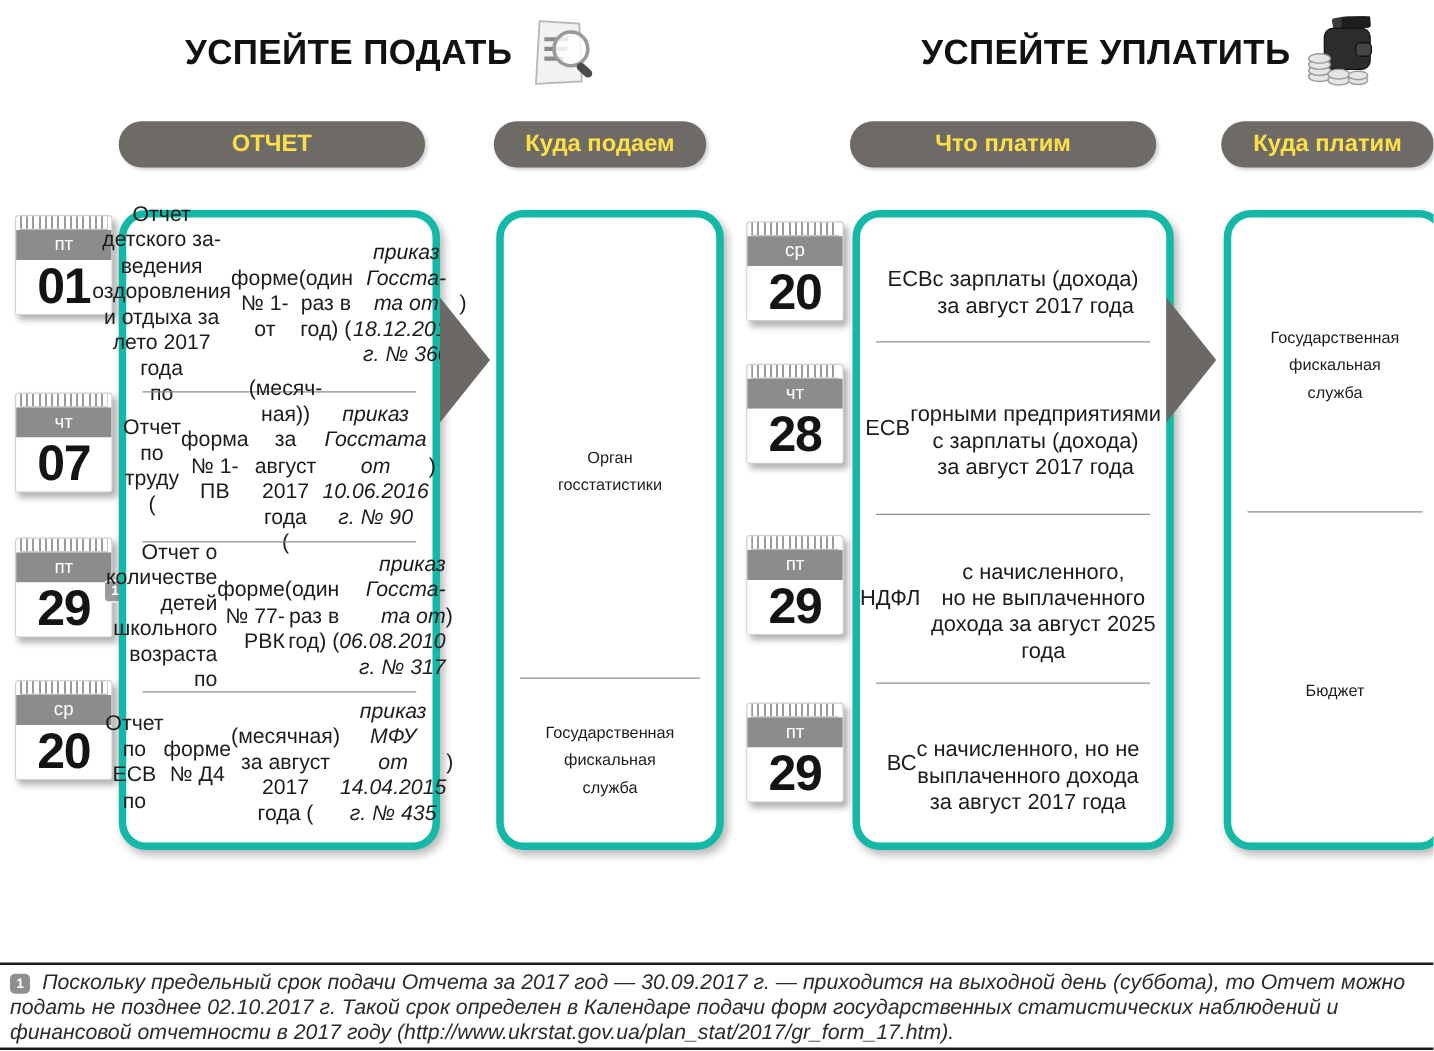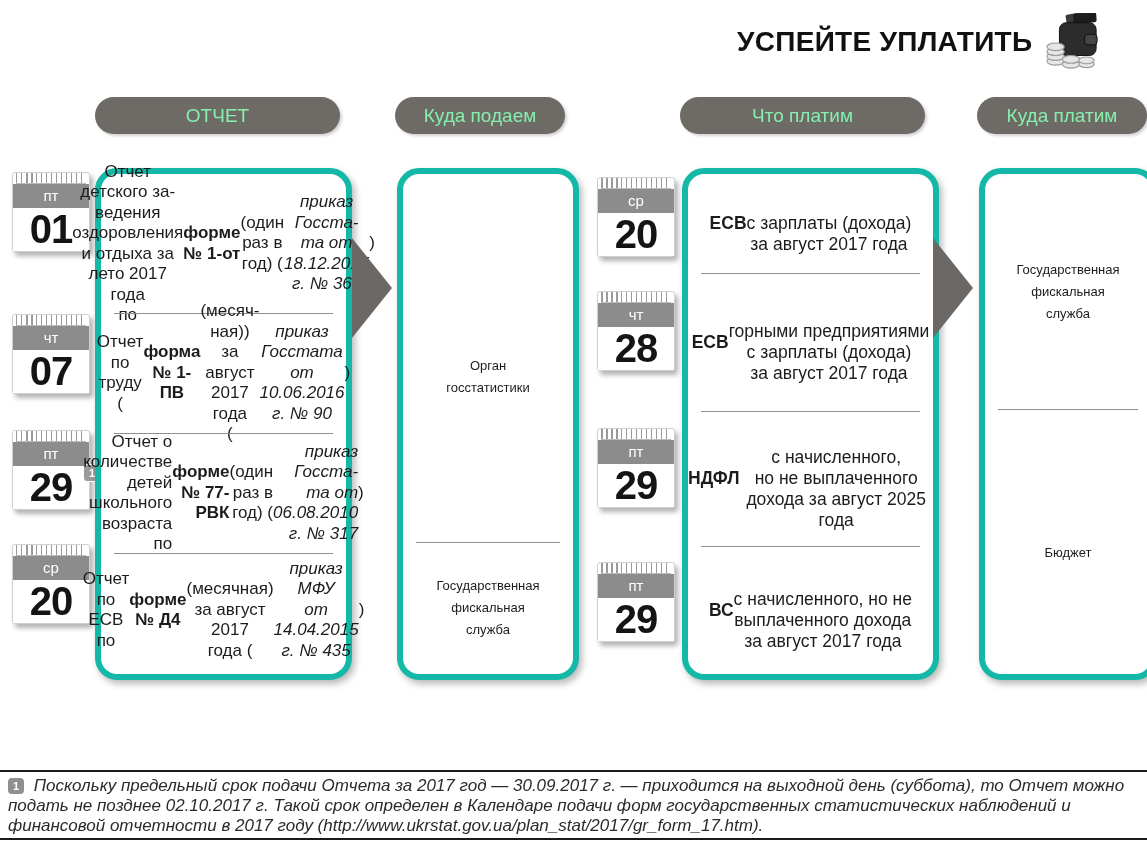--- a/index.html
+++ b/index.html
@@ -7,21 +7,21 @@
     position:relative; width:1147px; height:841px; overflow:hidden;
     background:#ffffff; font-family:"Liberation Sans", sans-serif; color:#1c1c1c;
   }
   
   .title{position:absolute; top:14px; height:56px; display:flex; align-items:center; gap:12px;}
   .title-text{font-size:28px; font-weight:800; letter-spacing:.3px; color:#111; white-space:nowrap;}
   .title svg{flex:0 0 auto;}
   
   .pill{
     position:absolute; top:97px; height:37px; border-radius:19px;
-    background:#6e6a66; color:#86efac; font-size:19px; font-weight:normal;
+    background:#6e6a66; color:#fde047; font-size:19px; font-weight:bold;
     display:flex; align-items:center; justify-content:center;
     box-shadow:2px 2px 3px rgba(0,0,0,.18); white-space:nowrap;
   }
   
   .calendar{
     position:absolute; width:76px;
     border-radius:3px; background:#fff; border:1px solid #d0d0d0;
     box-shadow:3px 4px 5px rgba(0,0,0,.3);
   }
   .cal-spiral{
@@ -50,21 +50,21 @@
   }
   .box .section{
     position:absolute; left:0; right:0;
     display:flex; align-items:center; justify-content:center;
     text-align:center; white-space:pre-line;
   }
   .divider{position:absolute; left:13px; right:13px; height:0; border-top:1px solid #8f8f8f;}
   .report-text{font-size:17px; line-height:20.5px;}
   .pay-text{font-size:17.5px; line-height:21px;}
   .dest-text{font-size:13px; line-height:22px;}
-  .r-b{font-weight:bold;}
+  .r-b{font-weight:normal;}
   .r-i{font-style:italic;}
   .r-bi{font-weight:normal; font-style:italic;}
   
   .arrow{
     position:absolute; width:0; height:0;
     border-top:50px solid transparent; border-bottom:50px solid transparent;
     border-left:40px solid #6b6865;
   }
   
   .foot-rule{position:absolute; left:0; right:0; top:770px; height:2px; background:#1a1a1a;}
@@ -77,20 +77,31 @@
     display:inline-flex; width:16px; height:16px; border-radius:4px; background:#8f8f8f;
     color:#fff; font-style:normal; font-weight:bold; font-size:11px;
     align-items:center; justify-content:center; vertical-align:1px; margin-right:5px;
   }
 </style>
 </head>
 <body>
 
 <div id="page">
 
+  <div class="title" style="left:148px;">
+    <span class="title-text">УСПЕЙТЕ ПОДАТЬ</span>
+    <svg width="54" height="58" viewBox="0 0 56 60">
+      <path d="M10 4 L43 6 L45 54 L7 56 Z" fill="#f2f2f2" stroke="#b5b5b5" stroke-width="1.5"></path>
+      <line x1="14" y1="19" x2="34" y2="19" stroke="#8a8a8a" stroke-width="3.5"></line>
+      <line x1="14" y1="27" x2="33" y2="27" stroke="#8a8a8a" stroke-width="3.5"></line>
+      <line x1="14" y1="35" x2="30" y2="35" stroke="#8a8a8a" stroke-width="3.5"></line>
+      <circle cx="36" cy="27" r="14" fill="rgba(255,255,255,0.82)" stroke="#9a9a9a" stroke-width="3"></circle>
+      <rect x="44" y="37" width="15" height="7" rx="3.5" fill="#4a4a4a" transform="rotate(42 44 37)"></rect>
+    </svg>
+  </div>
 
   <div class="title" style="left:737px;">
     <span class="title-text">УСПЕЙТЕ УПЛАТИТЬ</span>
     <svg width="56" height="58" viewBox="0 0 58 60">
       <rect x="22" y="2" width="28" height="12" rx="2" fill="#3a3a3a" transform="rotate(-10 22 2)"></rect>
       <rect x="30" y="1" width="24" height="10" rx="2" fill="#1d1d1d" transform="rotate(-4 30 1)"></rect>
       <rect x="16" y="10" width="38" height="34" rx="7" fill="#2c2c2c" stroke="#111"></rect>
       <rect x="42" y="22" width="13" height="11" rx="3.5" fill="#454545" stroke="#0d0d0d"></rect>
       <g fill="#e6e6e6" stroke="#9b9b9b" stroke-width="1.2">
         <ellipse cx="12" cy="50" rx="9" ry="4"></ellipse>

